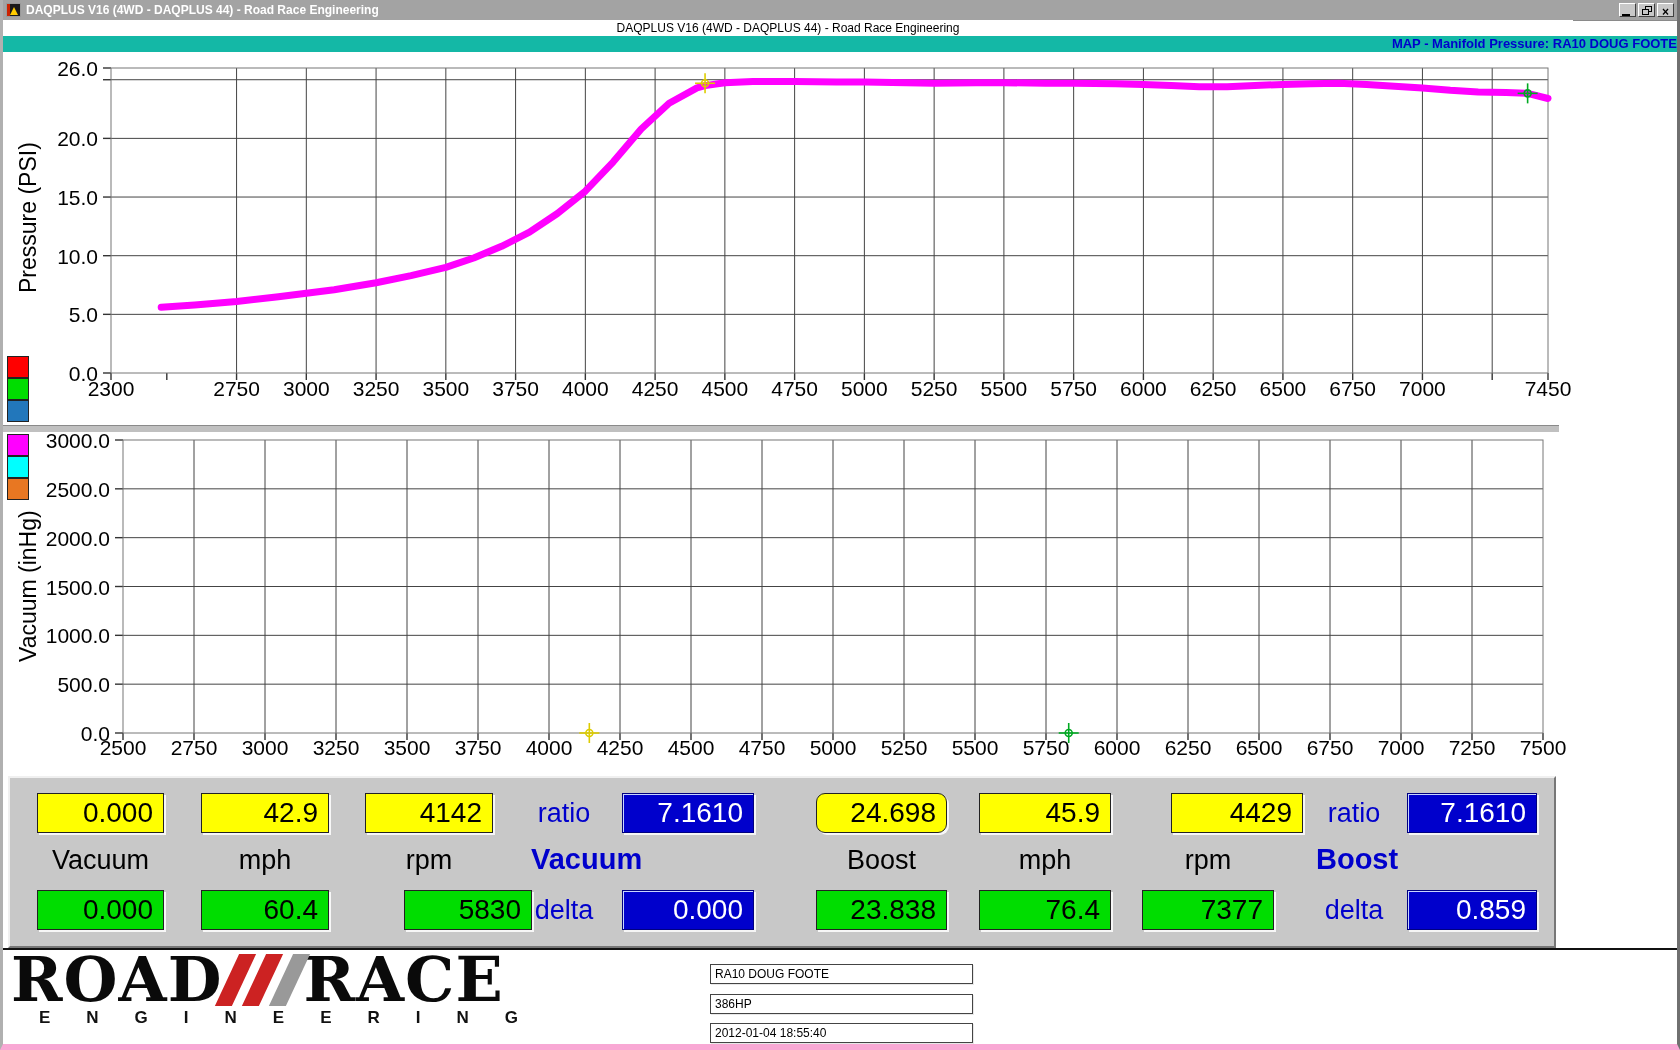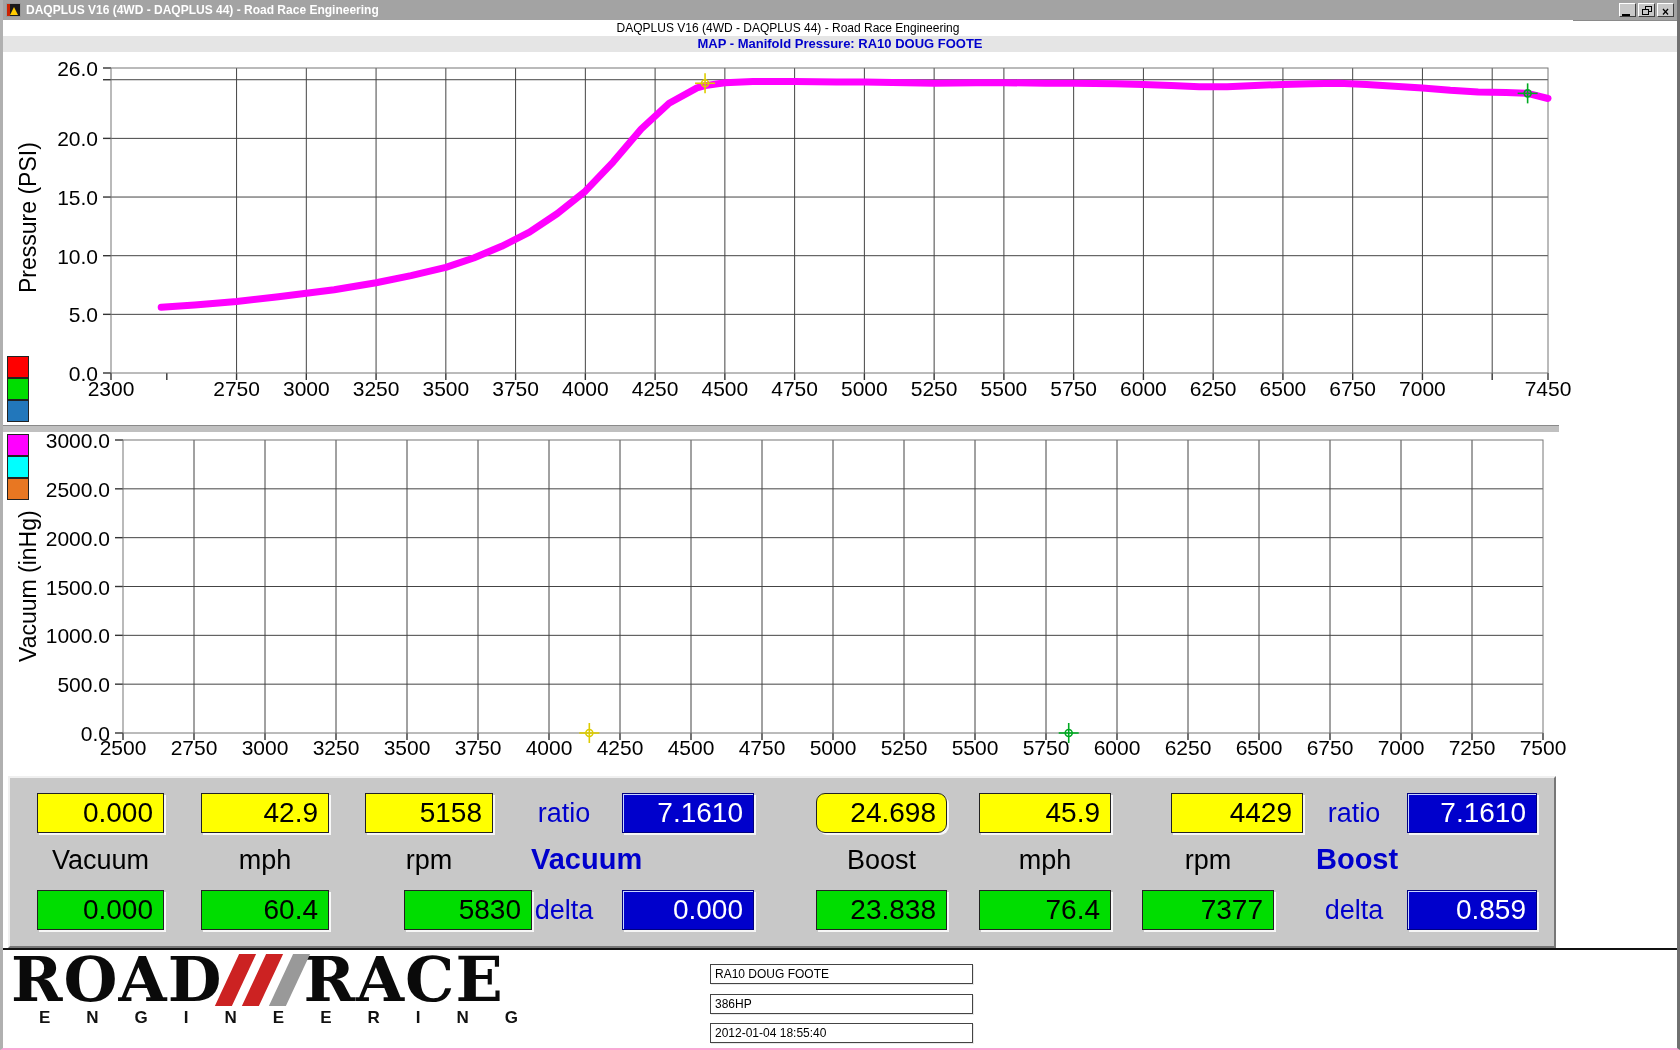--- a/index.html
+++ b/index.html
@@ -1,38 +1,38 @@
 <!DOCTYPE html>
 <html><head>
 <meta charset="utf-8">
 <style>
   html,body{margin:0;padding:0;background:#808080;}
   #window{position:relative;width:1680px;height:1050px;background:#ffffff;overflow:hidden;
           font-family:"Liberation Sans",sans-serif;border-left:3px solid #b0b0b0;border-right:3px solid #707070;
-          border-bottom:2px solid #f9a8d4;box-sizing:border-box;}
+          border-bottom:6px solid #f9a8d4;box-sizing:border-box;}
   
   .titlebar{position:absolute;top:0;left:0;right:0;height:20px;background:#a3a3a3;border-bottom:1px solid #8a8a8a;}
   .app-icon{position:absolute;left:3px;top:3px;width:15px;height:14px;background:#1a1a1a;border:1px solid #999;box-sizing:border-box;}
   .app-icon::before{content:"";position:absolute;left:0;top:0;bottom:0;width:3px;background:#cc2200;}
   .app-icon::after{content:"";position:absolute;left:3px;bottom:1px;width:0;height:0;
     border-left:4px solid transparent;border-right:4px solid transparent;border-bottom:8px solid #ffcc00;}
   .title-text{position:absolute;left:23px;top:3px;color:#ffffff;font-size:12px;font-weight:bold;white-space:nowrap;}
   .winbtns{position:absolute;right:3px;top:3px;display:flex;gap:2px;}
   .wbtn{width:17px;height:14px;background:#c8c8c8;border:1px solid;border-color:#ffffff #404040 #404040 #ffffff;
         padding:0;position:relative;font-family:"Liberation Sans",sans-serif;}
   .glyph-min{display:block;width:8px;height:2px;background:#000;margin:9px 0 0 2px;}
   .glyph-restore{position:relative;display:block;width:10px;height:9px;margin:1px auto 0 auto;}
   .glyph-restore::before{content:"";position:absolute;right:0;top:0;width:5px;height:4px;border:1px solid #000;}
   .glyph-restore::after{content:"";position:absolute;left:0;bottom:0;width:5px;height:4px;border:1px solid #000;background:#c8c8c8;}
   .glyph-x{font-size:12px;font-weight:bold;line-height:11px;color:#000;}
   
   .sub1{position:absolute;top:20px;left:0;width:1570px;height:16px;background:#ffffff;color:#000;
         font-size:12px;text-align:center;line-height:17px;white-space:nowrap;}
-  .sub2{position:absolute;top:36px;left:0;right:0;height:20px;background:#e5e5e5;color:#0000cc;
-        font-size:13px;font-weight:bold;text-align:center;line-height:16px;}
+  .sub2{position:absolute;top:36px;left:0;right:0;height:20px;background:#14b8a6;color:#0000cc;
+        font-size:13px;font-weight:bold;text-align:right;line-height:16px;}
   
   .chart-svg{position:absolute;left:0;background:#ffffff;}
   svg text.tick{font:21px "Liberation Sans",sans-serif;fill:#000;}
   .ylab{position:absolute;white-space:nowrap;font-size:23px;color:#000;transform:rotate(-90deg);transform-origin:0 0;}
   .legend{position:absolute;left:4px;}
   .sq{width:22px;height:22px;border:1px solid #222;box-sizing:border-box;}
   .chart-sep{position:absolute;top:425px;left:0;width:1556px;height:6px;background:#c0c0c0;
              border-top:1px solid #8a8a8a;border-bottom:1px solid #f5f5f5;}
   
   .panel{position:absolute;top:776px;left:5px;width:1548px;height:172px;background:#c8c8c8;
@@ -276,21 +276,21 @@
   <div class="legend" style="top:434px;">
     <div class="sq" style="background: rgb(255, 0, 255);"></div>
     <div class="sq" style="background: rgb(0, 255, 255);"></div>
     <div class="sq" style="background: rgb(232, 119, 34);"></div>
   </div>
 
   <div class="panel">
 
     <div class="vbox yellow" style="left:27px;top:15px;width:127px;">0.000</div>
     <div class="vbox yellow" style="left:191px;top:15px;width:128px;">42.9</div>
-    <div class="vbox yellow" style="left:355px;top:15px;width:128px;">5158</div>
+    <div class="vbox yellow" style="left:355px;top:15px;width:128px;">4142</div>
     <div class="ratiolabel" style="left:508px;top:16px;width:92px;">ratio</div>
     <div class="bluebox" style="left:612px;top:15px;width:132px;">7.1610</div>
 
     <div class="plabel" style="left:27px;top:66px;width:127px;">Vacuum</div>
     <div class="plabel" style="left:191px;top:66px;width:128px;">mph</div>
     <div class="plabel" style="left:355px;top:66px;width:128px;">rpm</div>
     <div class="grouplabel" style="left:521px;top:64px;">Vacuum</div>
 
     <div class="vbox green" style="left:27px;top:112px;width:127px;">0.000</div>
     <div class="vbox green" style="left:191px;top:112px;width:128px;">60.4</div>

